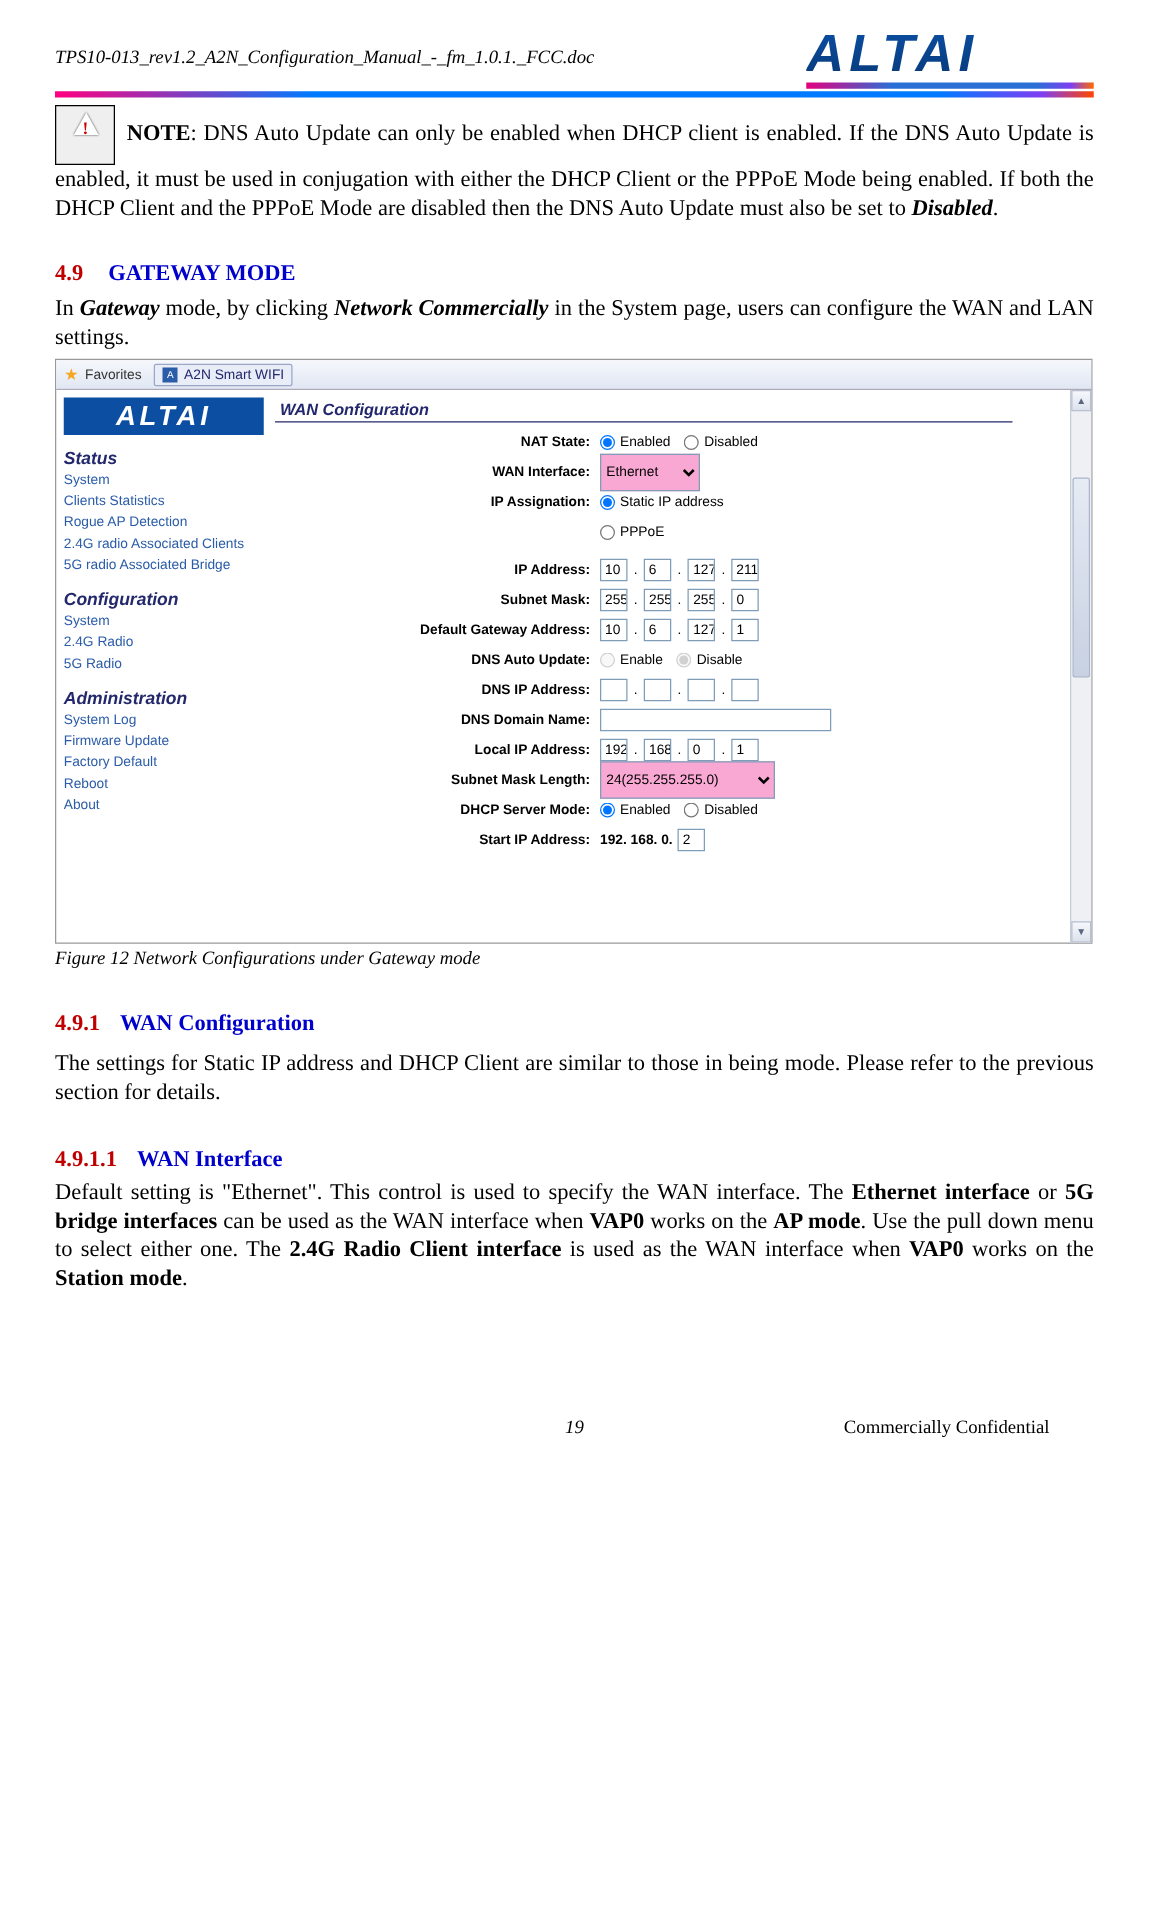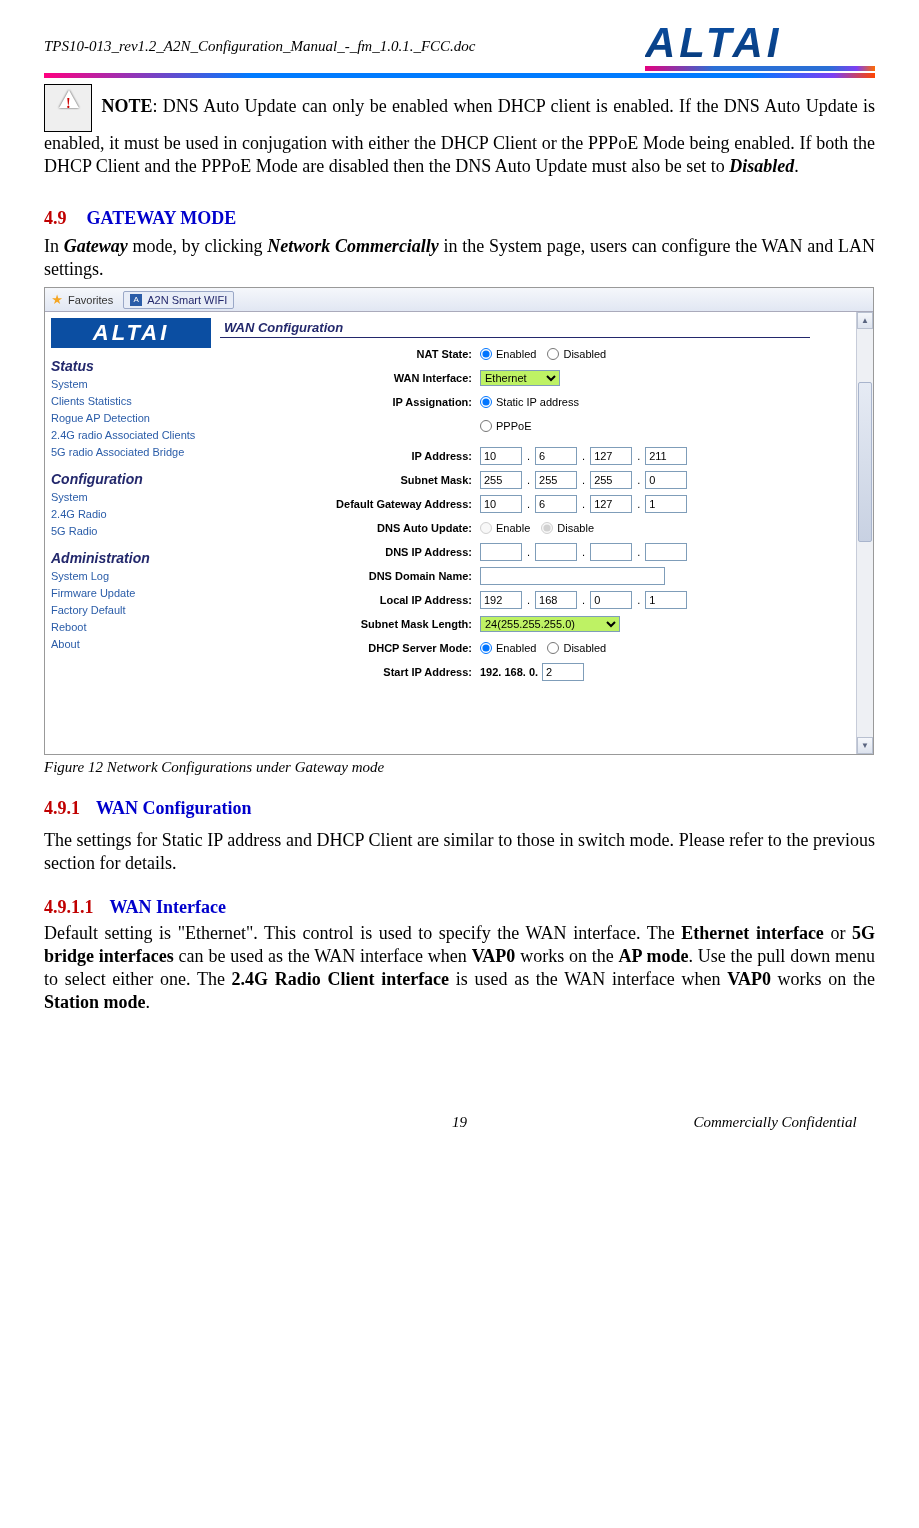--- a/index.html
+++ b/index.html
@@ -12,24 +12,24 @@
   .note-icon { display: inline-block; width: 48px; height: 48px; background: #efefef; border: 1px solid #000; vertical-align: middle; text-align: center; position: relative; margin-right: 4px; }
   .note-icon::before { content: ""; position: absolute; left: 14px; top: 5px; width: 0; height: 0; border-left: 10px solid transparent; border-right: 10px solid transparent; border-bottom: 18px solid #fff; filter: drop-shadow(0 0 1px #444); }
   .note-icon::after { content: "!"; position: absolute; left: 21px; top: 10px; font-weight: bold; color: #cc0000; font-size: 14px; }
   .section-num { color: #c00000; font-weight: bold; font-size: 18px; }
   .section-title-sc { color: #0000cc; font-weight: bold; font-variant: small-caps; font-size: 18px; }
   .section-row { margin-top: 30px; margin-bottom: 6px; }
   .body-text { font-size: 18px; line-height: 1.28; text-align: justify; }
   .fig-caption { font-style: italic; font-size: 15px; margin-top: 4px; }
   .sub-num { color: #c00000; font-weight: bold; font-size: 18px; }
   .sub-title { color: #0000cc; font-weight: bold; font-size: 18px; }
-  .sub-row { margin-top: 22px; margin-bottom: 4px; }
+  .sub-row { margin-top: 32px; margin-bottom: 4px; }
   .footer { display: flex; justify-content: space-between; align-items: flex-end; margin-top: 100px; font-size: 15px; }
   .pagenum { text-align: center; flex: 1; font-style: italic; }
-  .conf { font-style: italic; text-align: center; }
+  .conf { text-align: left; }
 
   
   .screenshot { border: 1px solid #999; width: 830px; margin-top: 6px; background: #fff; font-family: Tahoma, Arial, sans-serif; font-size: 11px; }
   .fav-bar { height: 24px; background: linear-gradient(#f5f7fb,#e1e7f3); display: flex; align-items: center; border-bottom: 1px solid #aab; padding-left: 4px; }
   .star-icon { width: 16px; height: 16px; display: inline-flex; align-items: center; justify-content: center; color: #f5a623; font-size: 13px; margin-right: 3px; }
   .fav-label { font-size: 11px; color: #333; margin-right: 10px; }
   .tab-chip { display: inline-flex; align-items: center; background: #e8edf7; border: 1px solid #9aa8c7; border-radius: 2px; height: 18px; padding: 0 6px; }
   .tab-chip .favicon { width: 12px; height: 12px; background: #2a5ca8; margin-right: 5px; color: #fff; font-size: 8px; display: flex; align-items: center; justify-content: center; }
   .tab-chip span { color: #23286c; font-size: 11px; }
   .ss-body { display: flex; height: 442px; position: relative; }
@@ -38,23 +38,23 @@
   .ss-scroll .thumb { position: absolute; left: 1px; right: 1px; top: 70px; height: 160px; background: linear-gradient(#e6ebf4,#c8d1e2); border: 1px solid #a8b4cc; border-radius: 2px; }
   .ss-left { width: 175px; padding: 6px 0 0 6px; }
   .altai-logo-sm { width: 160px; height: 30px; background: #0b4ea2; color: #fff; font-style: italic; font-weight: bold; font-size: 22px; display: flex; align-items: center; justify-content: center; letter-spacing: 3px; font-family: Arial; }
   .side-head { color: #23286c; font-weight: bold; font-size: 14px; font-style: italic; margin-top: 10px; margin-bottom: 2px; font-family: Verdana, Arial;}
   .side-link { color: #2a5ca8; font-size: 11px; display: block; line-height: 17px; cursor: pointer; }
   .ss-main { flex: 1; padding-top: 6px; }
   .sec-head { color: #23286c; font-weight: bold; font-style: italic; font-size: 13px; border-bottom: 1px solid #23286c; padding: 2px 0 2px 4px; width: 590px; font-family: Verdana, Arial; margin-bottom: 4px;}
   .form-row { display: flex; align-items: center; height: 24px; }
   .form-label { width: 260px; text-align: right; font-weight: bold; font-size: 11px; padding-right: 8px; }
   .form-ctl { display: flex; align-items: center; gap: 4px; font-size: 11px; }
-  .txt-in { width: 42px; height: 18px; border: 1px solid #7f9db9; font-size: 11px; text-align: left; padding-left: 3px; }
+  .txt-in { width: 22px; height: 18px; border: 1px solid #7f9db9; font-size: 11px; text-align: left; padding-left: 3px; }
   .txt-wide { width: 185px; height: 18px; border: 1px solid #7f9db9; font-size: 11px; padding-left: 3px; }
-  .sel { height: 16px; border: 1px solid #7f9db9; font-size: 11px; background: #bef264; }
+  .sel { height: 30px; border: 1px solid #7f9db9; font-size: 11px; background: #f9a8d4; }
   .radio { width: 12px; height: 12px; }
   .dot { color: #000; padding: 0 1px; }
   .ss-bottom-cut { height: 14px; display: flex; align-items: center; justify-content: center; font-size: 10px; font-weight: bold; overflow: hidden; }
 
   
   .altai-logo-big { width: 230px; }
   .altai-logo-big .txt { font-family: Arial; font-weight: bold; font-style: italic; font-size: 42px; letter-spacing: 4px; background: linear-gradient(#0b4ea2,#073a7a); -webkit-background-clip: text; background-clip: text; color: transparent; line-height: 1; }
   .altai-logo-big .bar { height: 5px; background: linear-gradient(to right, #e4007f, #2a6fd6 30%, #2a6fd6 80%, #7e3ff2 92%, #ff6a00); margin-top: 2px;}
 
   b, strong { font-weight: bold; }
@@ -277,21 +277,21 @@
     </div>
   </div>
 
   <div class="fig-caption">Figure 12     Network Configurations under Gateway mode</div>
 
   <div class="sub-row">
     <span class="sub-num">4.9.1</span>
     &nbsp;&nbsp;
     <span class="sub-title">WAN Configuration</span>
   </div>
-  <p class="body-text" style="margin-top:10px">The settings for Static IP address and DHCP Client are similar to those in switch mode. Please refer to the previous section for details.</p>
+  <p class="body-text" style="margin-top:10px">The settings for Static IP address and DHCP Client are similar to those in being mode. Please refer to the previous section for details.</p>
 
   <div class="sub-row">
     <span class="sub-num">4.9.1.1</span>
     &nbsp;&nbsp;
     <span class="sub-title">WAN Interface</span>
   </div>
   <p class="body-text">
     <span>Default setting is "Ethernet". This control is used to specify the WAN interface. The </span><b>Ethernet interface</b><span> or </span><b>5G bridge interfaces</b><span> can be used as the WAN interface when </span><b>VAP0</b><span> works on the </span><b>AP mode</b><span>. Use the pull down menu to select either one. The </span><b>2.4G Radio Client interface</b><span> is used as the WAN interface when </span><b>VAP0</b><span> works on the </span><b>Station mode</b><span>.</span>
   </p>
 

